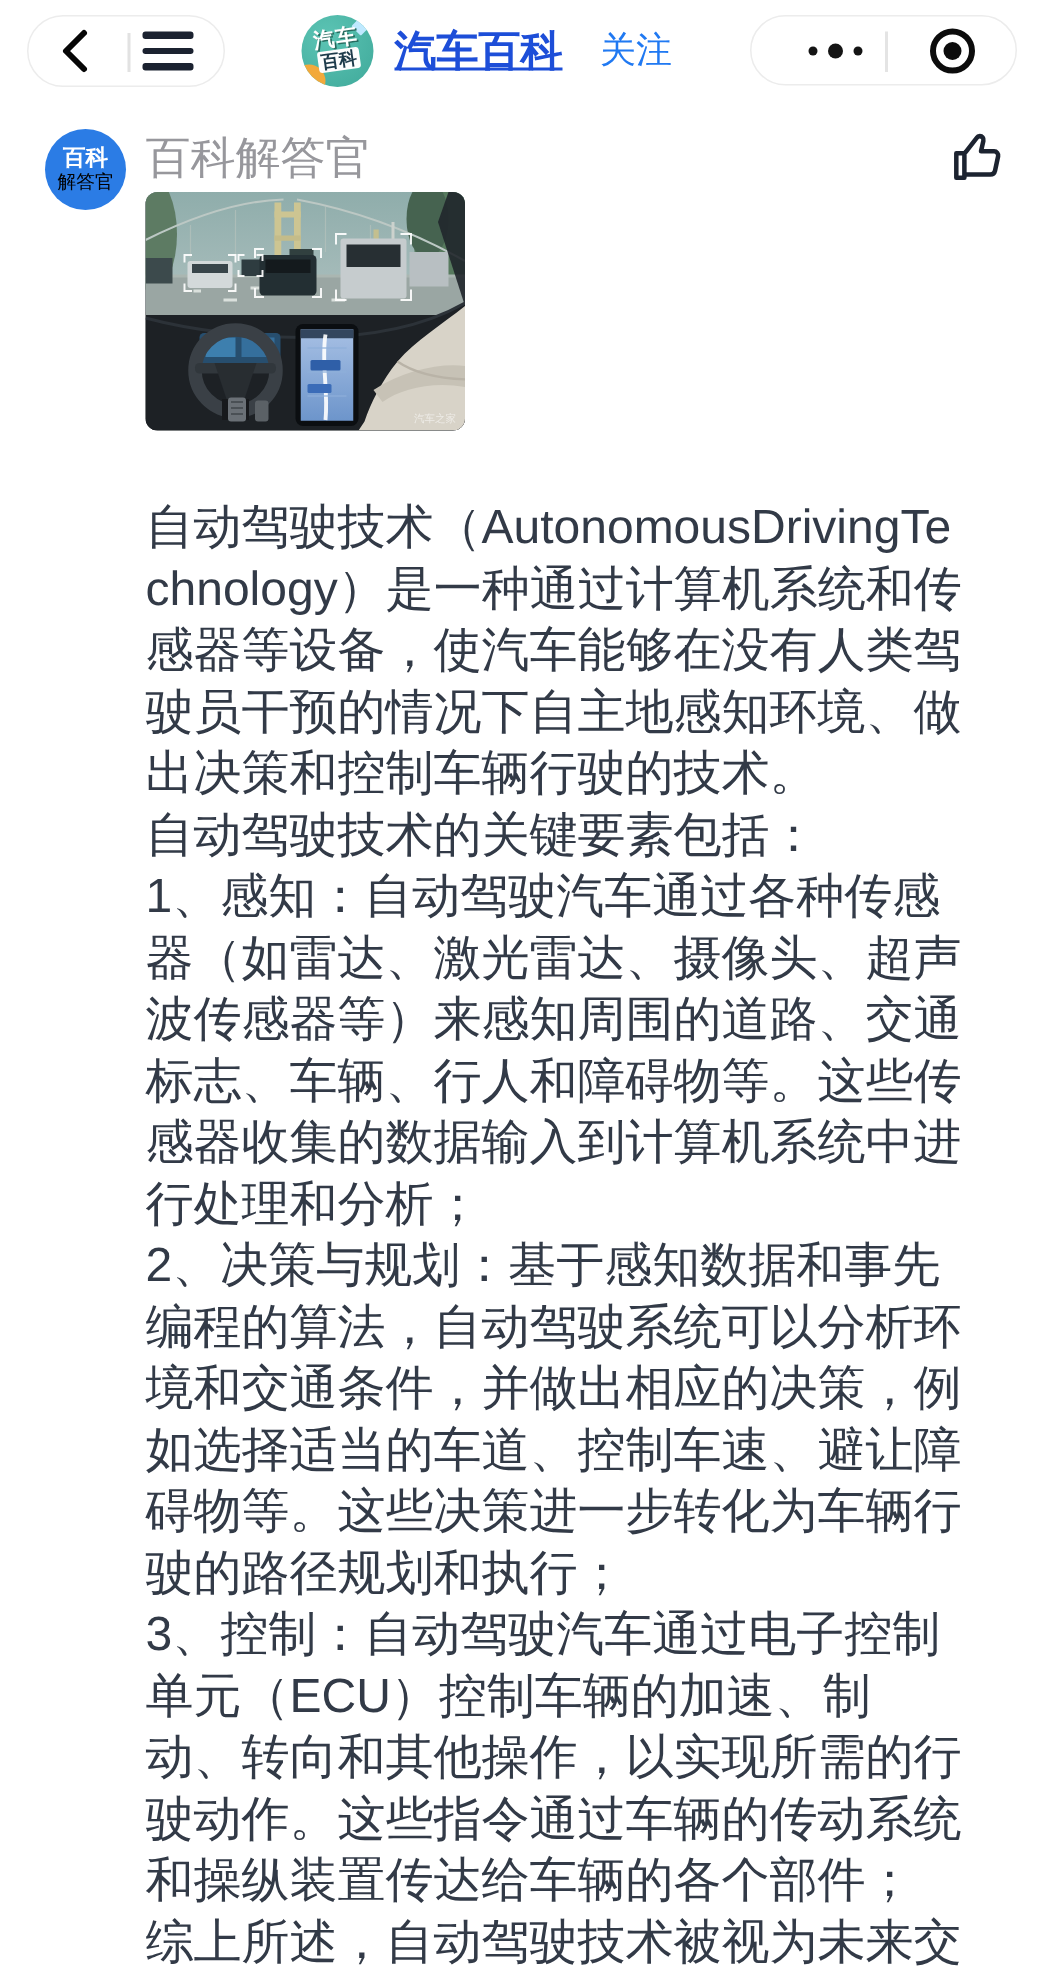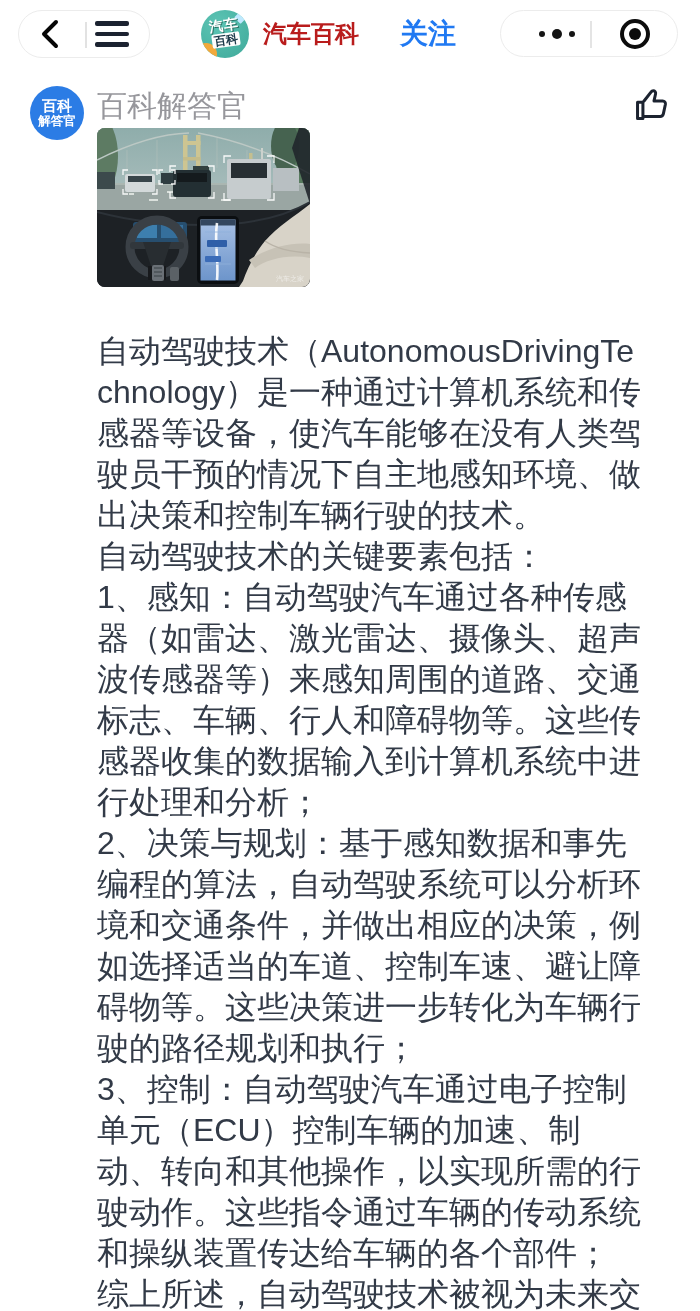--- a/index.html
+++ b/index.html
@@ -21,38 +21,38 @@
     position:absolute; left:201px; top:10px; width:48px; height:48px;
     border-radius:50%; background:radial-gradient(circle at 35% 30%, #5cc4b4, #3fa99a);
     overflow:hidden;
   }
   .logo .l1 { position:absolute; top:7px; left:8px; color:#fff; font-weight:800; font-size:14px;
               transform:rotate(-8deg); text-shadow:1px 1px 0 #276b5f; letter-spacing:1px; }
   .logo .l2 { position:absolute; top:23px; left:11px; background:#fdfdfd; color:#1d3a4a; font-weight:800;
               font-size:12px; line-height:14px; padding:0 2px; transform:rotate(-8deg); border-radius:2px; }
   .logo .wedge { position:absolute; left:-6px; bottom:-7px; width:22px; height:22px; border-radius:50%; background:#f2a93b; }
   .logo .spark { position:absolute; right:4px; top:3px; width:9px; height:9px; background:#bfe9ff; transform:rotate(45deg); border-radius:1px; }
-  .app-title { position:absolute; left:263px; top:17px; font-size:24px; line-height:34px; font-weight:600; color:#b91c1c; }
-  .follow { position:absolute; left:400px; top:17px; font-size:28px; line-height:34px; font-weight:700; cursor:pointer; }
+  .app-title { position:absolute; left:263px; top:17px; font-size:28px; line-height:34px; font-weight:600; color:#1d4ed8;text-decoration:underline; }
+  .follow { position:absolute; left:400px; top:17px; font-size:24px; line-height:34px; font-weight:400; cursor:pointer; }
   .capsule { left:500px; top:10px; width:178px; height:47px; }
   .capsule .dots { position:absolute; left:22px; top:0; height:100%; width:68px; display:flex; align-items:center; justify-content:center; gap:7px; cursor:pointer; }
   .capsule .dot { background:#141414; border-radius:50%; }
   .capsule .dot.s { width:6px; height:6px; }
   .capsule .dot.b { width:10px; height:10px; }
   .capsule .vdiv { position:absolute; left:89px; top:10px; width:1.5px; height:27px; background:#e4e4e4; }
   .capsule .target { position:absolute; left:119px; top:8px; width:30px; height:30px; border:4.5px solid #0c0c0c; border-radius:50%; cursor:pointer; }
   .capsule .target i { position:absolute; left:50%; top:50%; width:12px; height:12px; margin:-6px 0 0 -6px; background:#0c0c0c; border-radius:50%; }
   .chevron-svg { display:block; }
   
   .avatar {
     position:absolute; left:30px; top:86px; width:54px; height:54px; border-radius:50%;
     display:flex; flex-direction:column; align-items:center; justify-content:center; cursor:pointer;
   }
   .avatar .a1 { color:#fff; font-size:15px; font-weight:800; line-height:17px; }
-  .avatar .a2 { color:#ffffff; font-size:12.5px; font-weight:700; line-height:15px; }
+  .avatar .a2 { color:#000000; font-size:12.5px; font-weight:400; line-height:15px; }
   .username { position:absolute; left:97px; top:90px; font-size:30px; line-height:32px; color:#97979c; cursor:pointer; }
   .like { position:absolute; left:632px; top:86px; width:38px; height:38px; cursor:pointer; }
   .photo { position:absolute; left:97px; top:128px; width:213px; height:159px; border-radius:8px; overflow:hidden; cursor:pointer; background:#1d2125; }
   .body-text {
     position:absolute; left:97px; top:331px; width:546px;
     font-size:32px; line-height:41px; color:#323a47;
     white-space:pre-line; word-break:break-all; text-align:left;
   }
 </style>
 </head>

